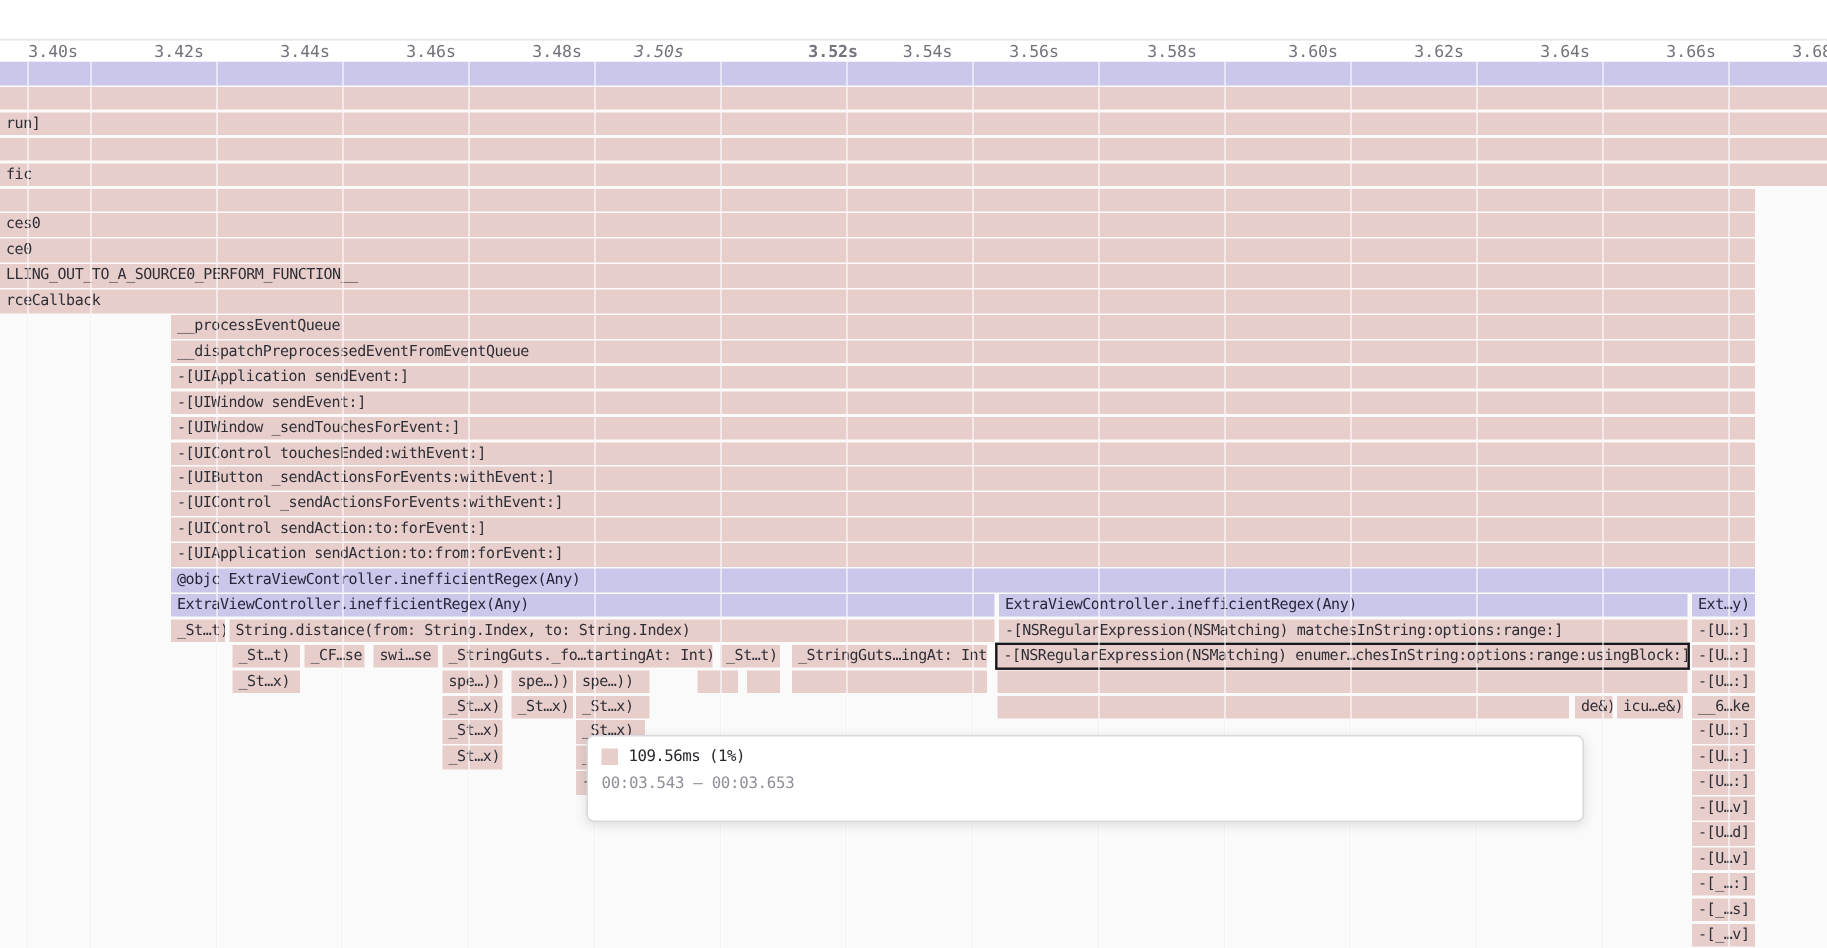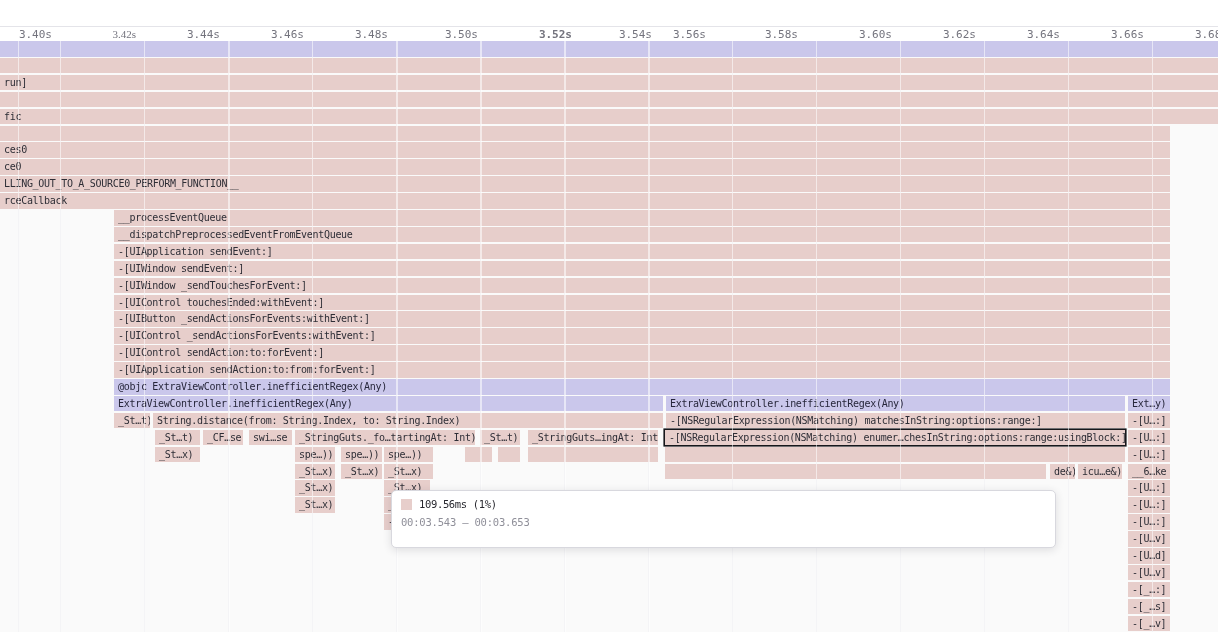--- a/index.html
+++ b/index.html
@@ -49,27 +49,27 @@
 </style>
 </head>
 <body>
 
 <div id="app">
 
   <div id="ruler">
     <div id="ruler-line"></div>
 
   <div class="ruler-label" style="left: 10px;">3.40s</div>
-      <div class="ruler-label" style="left: 94px; font-family: Liberation Serif, serif;">3.42s</div>
+      <div class="ruler-label" style="left: 94px;">3.42s</div>
       <div class="ruler-label" style="left: 178px;">3.44s</div>
       <div class="ruler-label" style="left: 262px;">3.46s</div>
       <div class="ruler-label" style="left: 346px;">3.48s</div>
-      <div class="ruler-label" style="left: 436px;">3.50s</div>
+      <div class="ruler-label" style="left: 414px; font-style: italic;">3.50s</div>
       <div class="ruler-label" style="left: 530px; font-weight: bold;">3.52s</div>
-      <div class="ruler-label" style="left: 610px; text-align: right;">3.54s</div>
+      <div class="ruler-label" style="left: 593px; text-align: right;">3.54s</div>
       <div class="ruler-label" style="left: 664px;">3.56s</div>
       <div class="ruler-label" style="left: 756px;">3.58s</div>
       <div class="ruler-label" style="left: 850px;">3.60s</div>
       <div class="ruler-label" style="left: 934px;">3.62s</div>
       <div class="ruler-label" style="left: 1018px;">3.64s</div>
       <div class="ruler-label" style="left: 1102px;">3.66s</div>
       <div class="ruler-label" style="left: 1186px;">3.68s</div>
     </div>
 
   <div id="canvas">

